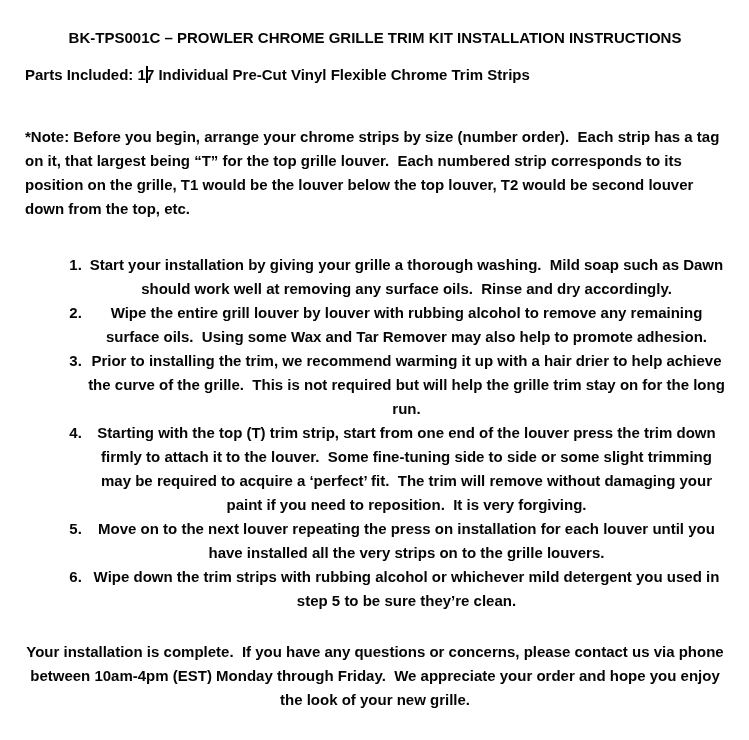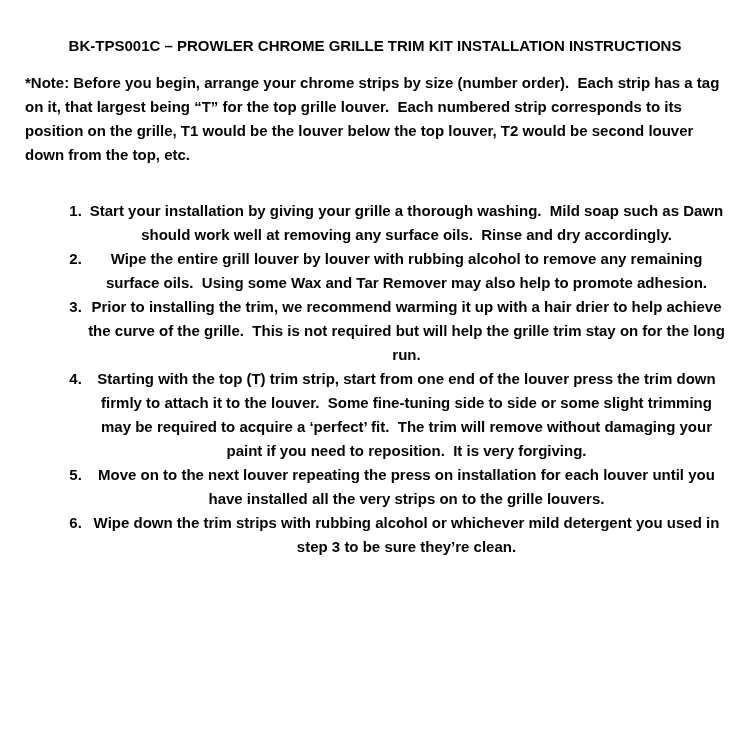--- a/index.html
+++ b/index.html
@@ -15,21 +15,20 @@
     font-family: "Liberation Sans", sans-serif;
     font-weight: 700;
     font-size: 15px;
     line-height: 24px;
   }
   .page {
     box-sizing: border-box;
     width: 749px;
     height: 525px;
     padding: 26px 24px 20px 25px;
-    margin-top: 8px;
   }
   .title {
     margin: 0 0 13px 0;
     font-size: 15px;
     line-height: 24px;
     text-align: center;
     white-space: pre-wrap;
   }
   .parts-line {
     margin: 0 0 38px 0;
@@ -63,26 +62,28 @@
     white-space: pre-wrap;
   }
 </style>
 </head>
 <body>
 
 <div class="page">
 
   <h1 class="title">BK-TPS001C – PROWLER CHROME GRILLE TRIM KIT INSTALLATION INSTRUCTIONS</h1>
 
+  <p class="parts-line"><span>Parts Included: 1</span><span class="caret"></span><span>7 Individual Pre-Cut Vinyl Flexible Chrome Trim Strips</span></p>
 
   <p class="note">*Note: Before you begin, arrange your chrome strips by size (number order).  Each strip has a tag on it, that largest being “T” for the top grille louver.  Each numbered strip corresponds to its position on the grille, T1 would be the louver below the top louver, T2 would be second louver down from the top, etc.</p>
 
   <ol class="steps">
     <li>Start your installation by giving your grille a thorough washing.  Mild soap such as Dawn should work well at removing any surface oils.  Rinse and dry accordingly.</li>
     <li>Wipe the entire grill louver by louver with rubbing alcohol to remove any remaining surface oils.  Using some Wax and Tar Remover may also help to promote adhesion.</li>
     <li>Prior to installing the trim, we recommend warming it up with a hair drier to help achieve the curve of the grille.  This is not required but will help the grille trim stay on for the long run.</li>
     <li>Starting with the top (T) trim strip, start from one end of the louver press the trim down firmly to attach it to the louver.  Some fine-tuning side to side or some slight trimming may be required to acquire a ‘perfect’ fit.  The trim will remove without damaging your paint if you need to reposition.  It is very forgiving.</li>
     <li>Move on to the next louver repeating the press on installation for each louver until you have installed all the very strips on to the grille louvers.</li>
-    <li>Wipe down the trim strips with rubbing alcohol or whichever mild detergent you used in step 3 to be sure they’re clean.</li>
+    <li>Wipe down the trim strips with rubbing alcohol or whichever mild detergent you used in step 5 to be sure they’re clean.</li>
   </ol>
 
+  <p class="closing">Your installation is complete.  If you have any questions or concerns, please contact us via phone between 10am-4pm (EST) Monday through Friday.  We appreciate your order and hope you enjoy the look of your new grille.</p>
 
 </div>
 
 </body></html>

